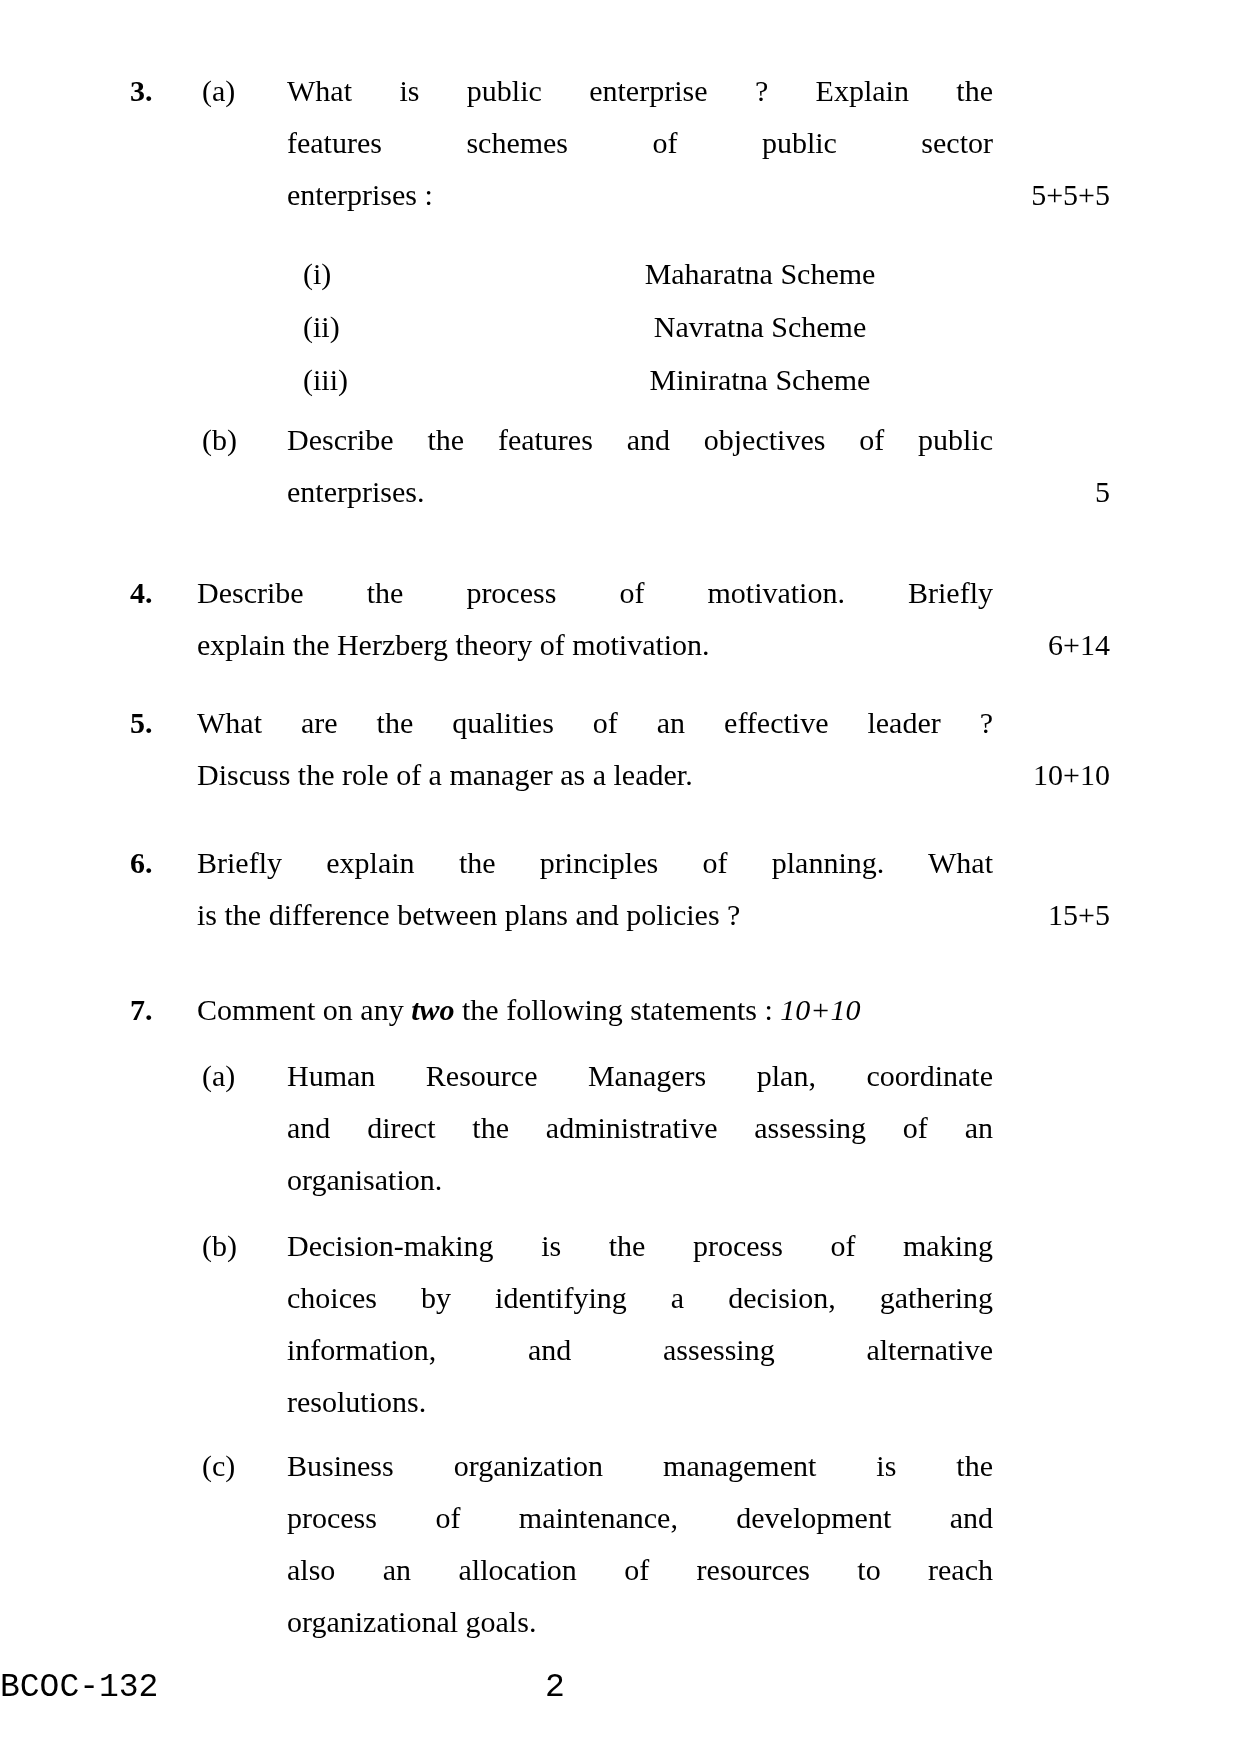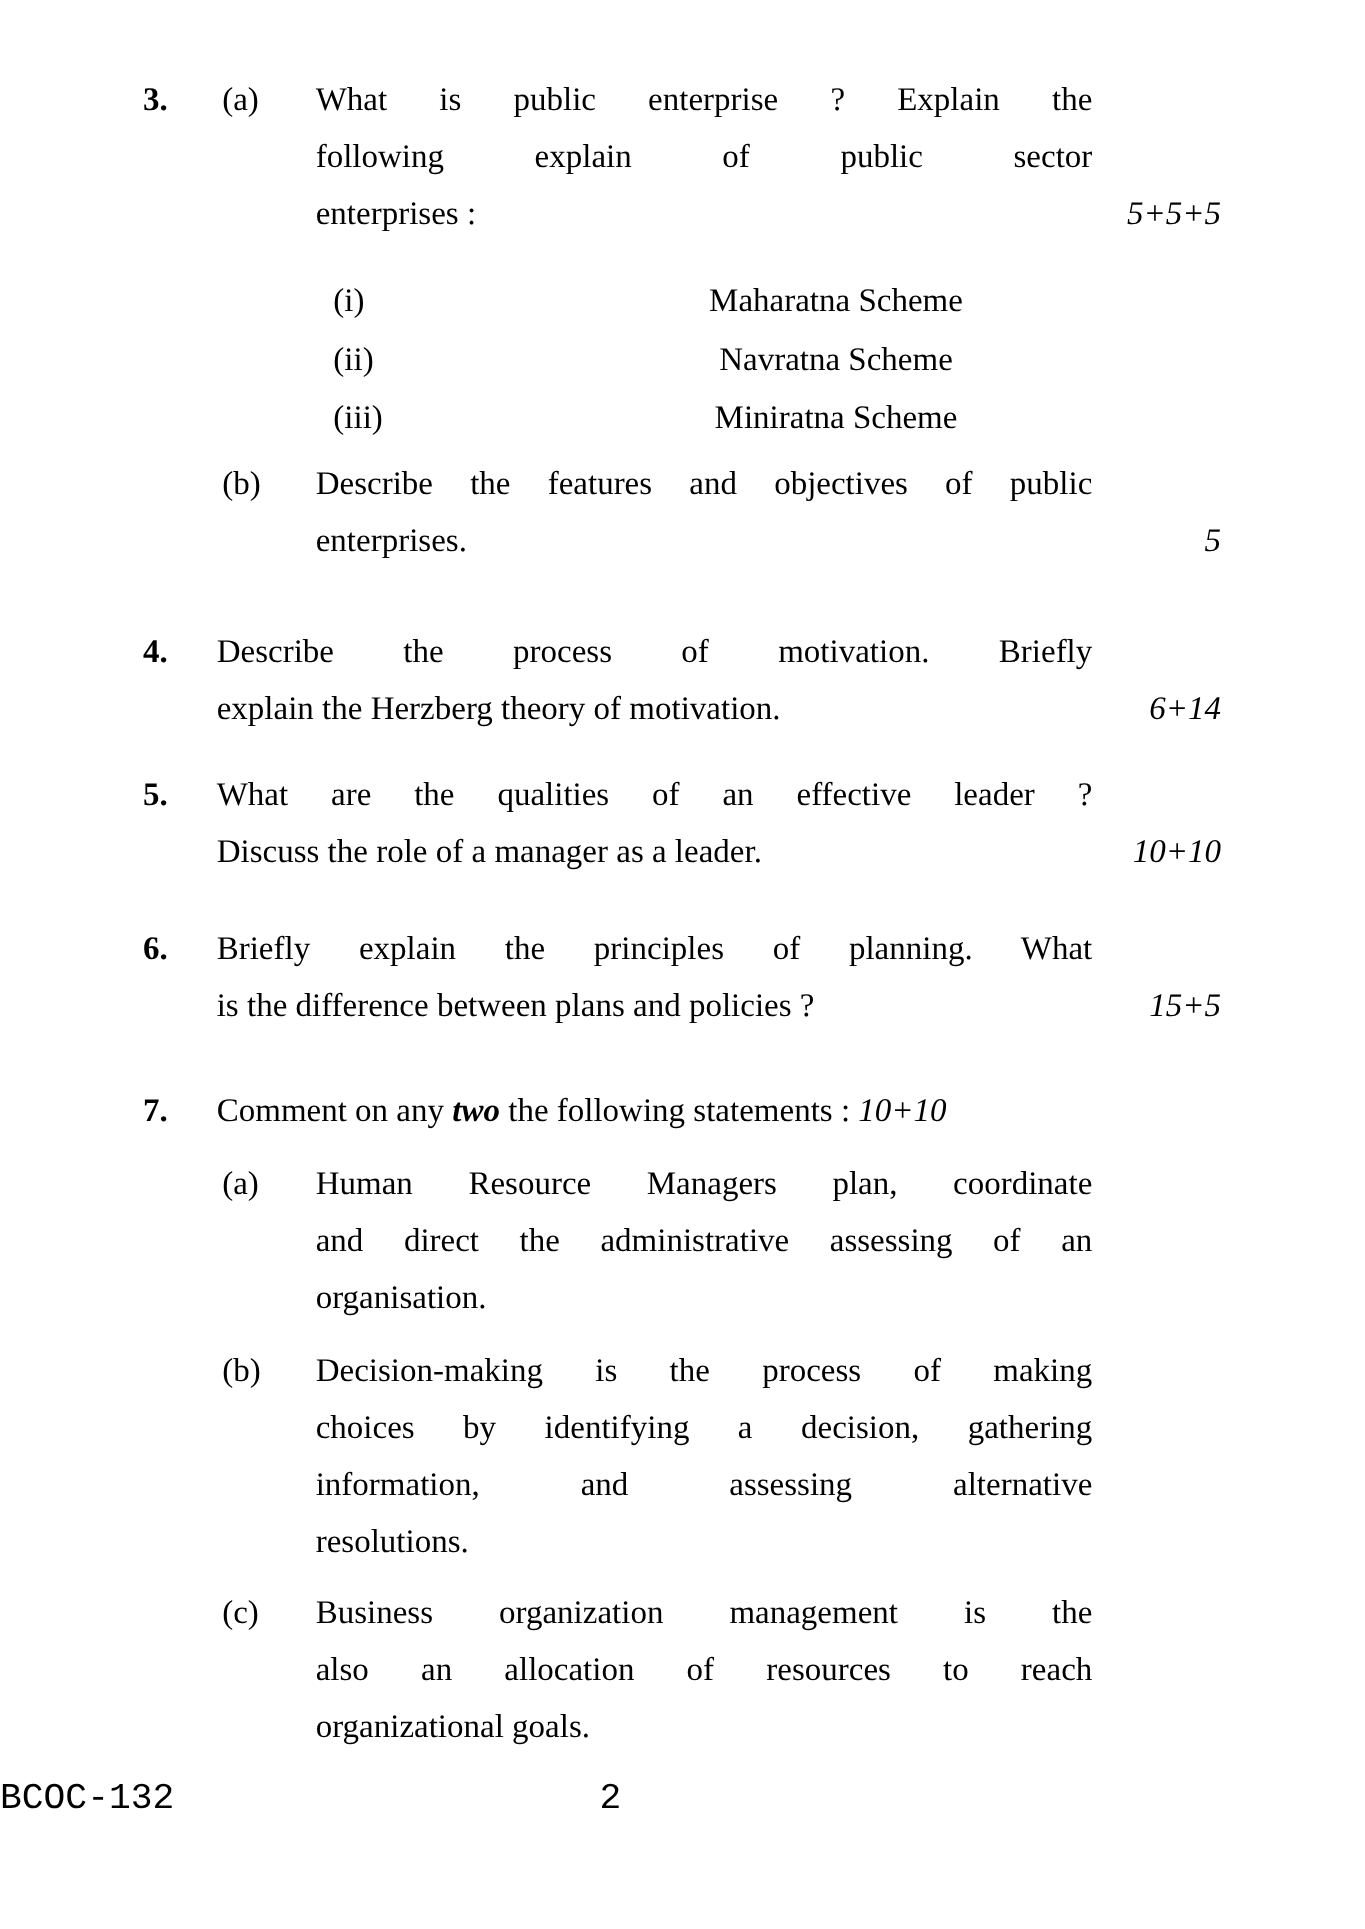--- a/index.html
+++ b/index.html
@@ -21,21 +21,20 @@
   .qnum { flex: 0 0 67px; font-weight: bold; }
   .qbody { flex: 1; min-width: 0; }
   .para { position: relative; }
   .para .lines { margin-right: 117px; }
   .line { line-height: 52px; }
   .line.just { text-align: justify; text-align-last: justify; }
   .marks {
     position: absolute;
     right: 0;
     bottom: 0;
-    font-style: italic;
     line-height: 52px;
     white-space: nowrap;
   }
   .subpart { display: flex; margin-left: 5px; }
   .sublabel { flex: 0 0 85px; }
   .subbody { flex: 1; min-width: 0; }
   .items { margin-top: 26px; }
   .item { display: flex; margin-left: 16px; line-height: 53px; }
   .itemlabel { flex: 0 0 107px; }
   .itemtext { flex: 1; text-align: center; }
@@ -73,21 +72,21 @@
     <div class="question">
       <div class="qnum">3.</div>
       <div class="qbody">
 
         <div class="subpart">
           <div class="sublabel">(a)</div>
           <div class="subbody">
             <div class="para">
               <div class="lines">
                 <div class="line just">What is public enterprise ? Explain the</div>
-                <div class="line just">following explain of public sector</div>
+                <div class="line just">features schemes of public sector</div>
                 <div class="line">enterprises :</div>
               </div>
               <div class="marks">5+5+5</div>
             </div>
             <div class="items">
               <div class="item">
                 <div class="itemlabel">(i)</div>
                 <div class="itemtext">Maharatna Scheme</div>
               </div>
               <div class="item">
@@ -189,20 +188,21 @@
             </div>
           </div>
         </div>
 
         <div class="subpart q7-part-c">
           <div class="sublabel">(c)</div>
           <div class="subbody">
             <div class="para">
               <div class="lines">
                 <div class="line just">Business organization management is the</div>
+                <div class="line just">process of maintenance, development and</div>
                 <div class="line just">also an allocation of resources to reach</div>
                 <div class="line">organizational goals.</div>
               </div>
             </div>
           </div>
         </div>
 
       </div>
     </div>
 

